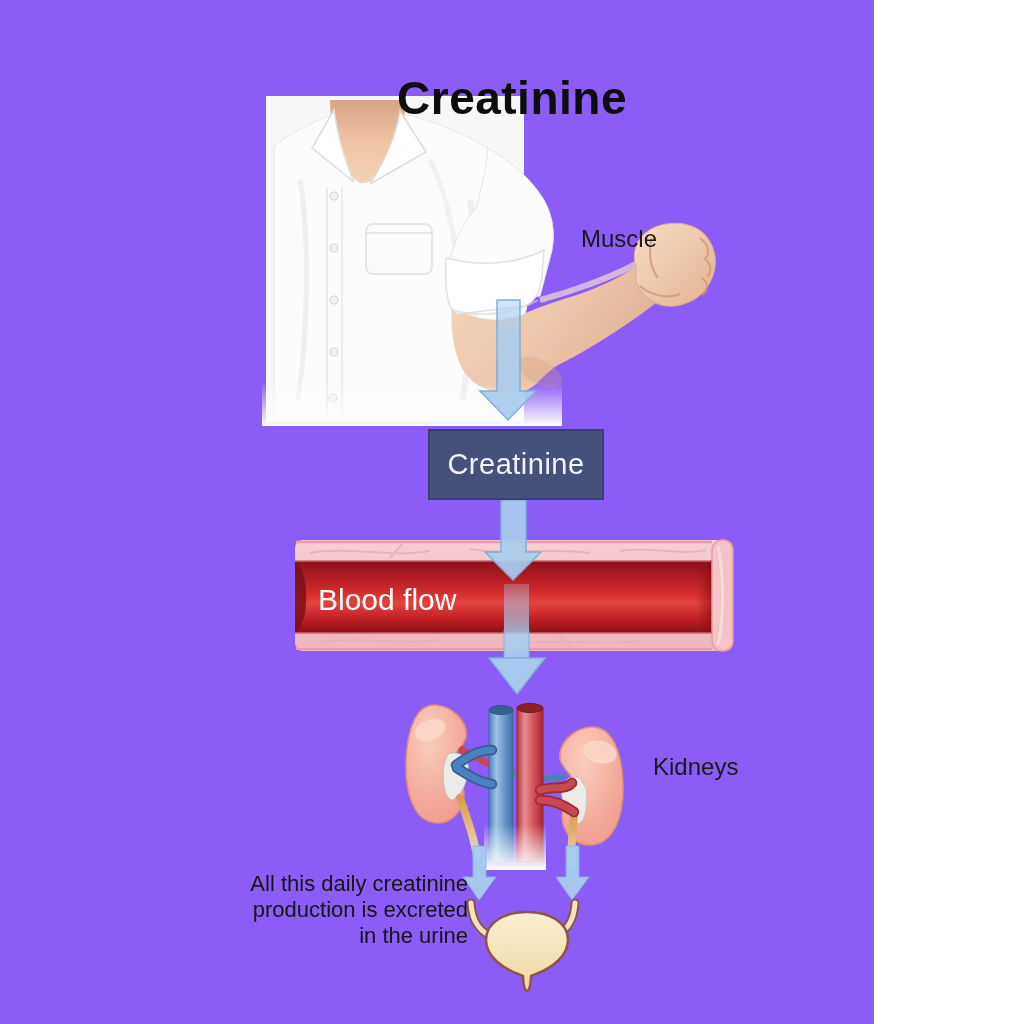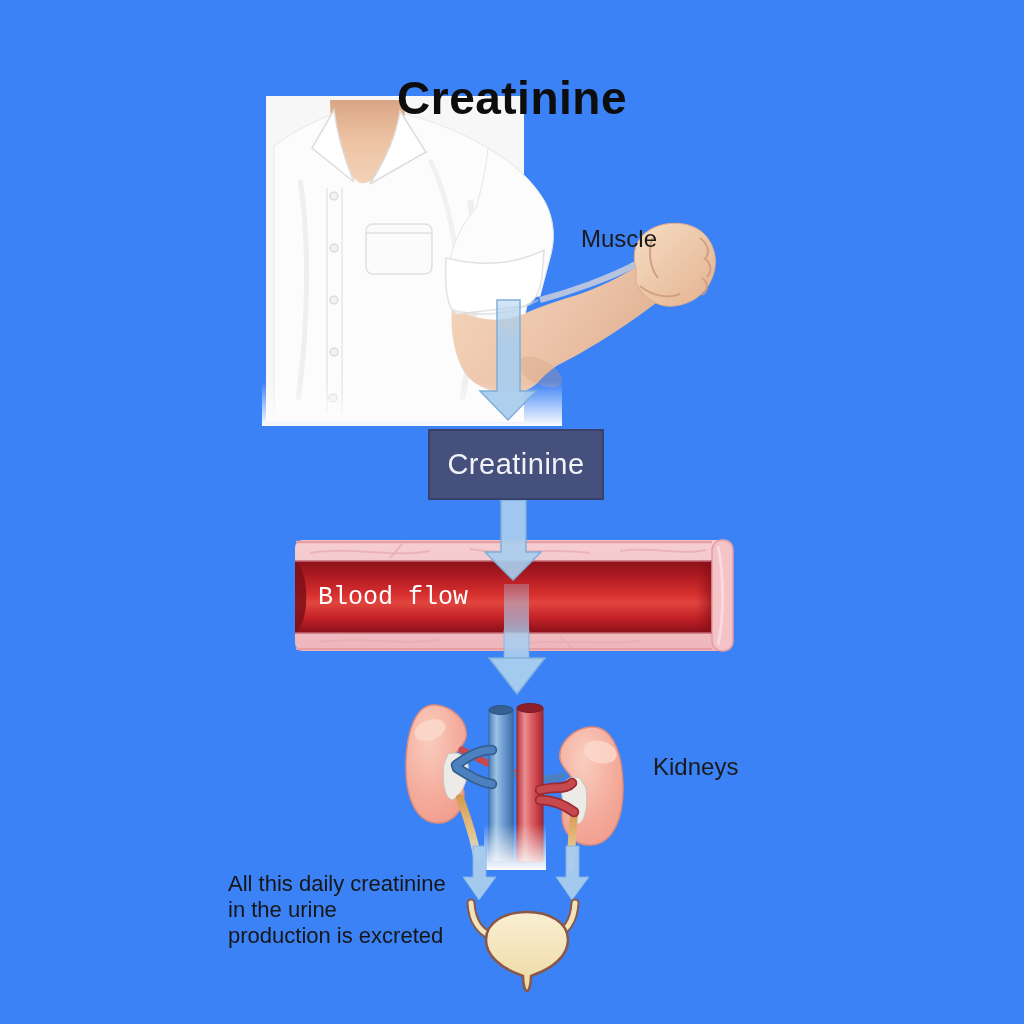--- a/index.html
+++ b/index.html
@@ -1,37 +1,37 @@
 <!DOCTYPE html>
 <html><head>
 <meta charset="utf-8">
 <style>
   html,body{margin:0;padding:0;background:#ffffff;}
   .canvas{
-    position:relative;width:1024px;height:1024px;overflow:hidden;
-    background:#3b82f6;
+    position:relative;width:874px;height:1024px;overflow:hidden;
+    background:#8b5cf6;
     font-family:"Liberation Sans","DejaVu Sans",sans-serif;
   }
   .art{position:absolute;left:0;top:0;width:1024px;height:1024px;}
   .title{
     position:absolute;top:40px;left:0;width:1024px;text-align:center;
     font-size:46px;font-weight:700;letter-spacing:.5px;color:#0d0d0d;
   }
   .lbl{position:absolute;color:#1a1a1a;font-size:24px;white-space:nowrap;}
   .lbl.muscle{left:537px;top:225px;margin-left:44px;}
   .lbl.kidneys{left:653px;top:753px;}
-  .lbl.bloodflow{left:318px;top:583px;color:#ffffff;font-size:25px;font-family:Liberation Mono, monospace;}
+  .lbl.bloodflow{left:318px;top:583px;color:#ffffff;font-size:30px;}
   .cre-box{
     position:absolute;left:428px;top:429px;width:176px;height:71px;
     background:#46507c;border:2px solid #38416b;box-sizing:border-box;
     display:flex;align-items:center;justify-content:center;
   }
   .cre-box span{color:#f1f3f8;font-size:29px;letter-spacing:.5px;}
   .note{
-    position:absolute;left:228px;top:871px;width:240px;text-align:left;
+    position:absolute;left:228px;top:871px;width:240px;text-align:right;
     font-size:22px;line-height:26px;color:#161616;
   }
 </style>
 </head>
 <body>
 
 <div class="canvas">
 
   <svg class="art" viewBox="0 0 1024 1024" aria-hidden="true">
     <defs>
@@ -262,17 +262,17 @@
   <div class="cre-box">
     <span>Creatinine</span>
   </div>
 
   <div class="lbl bloodflow">Blood flow</div>
 
   <div class="lbl kidneys">Kidneys</div>
 
   <div class="note">
     <div>All this daily creatinine</div>
+    <div>production is excreted</div>
     <div>in the urine</div>
-    <div>production is excreted</div>
   </div>
 
 </div>
 
 </body></html>

